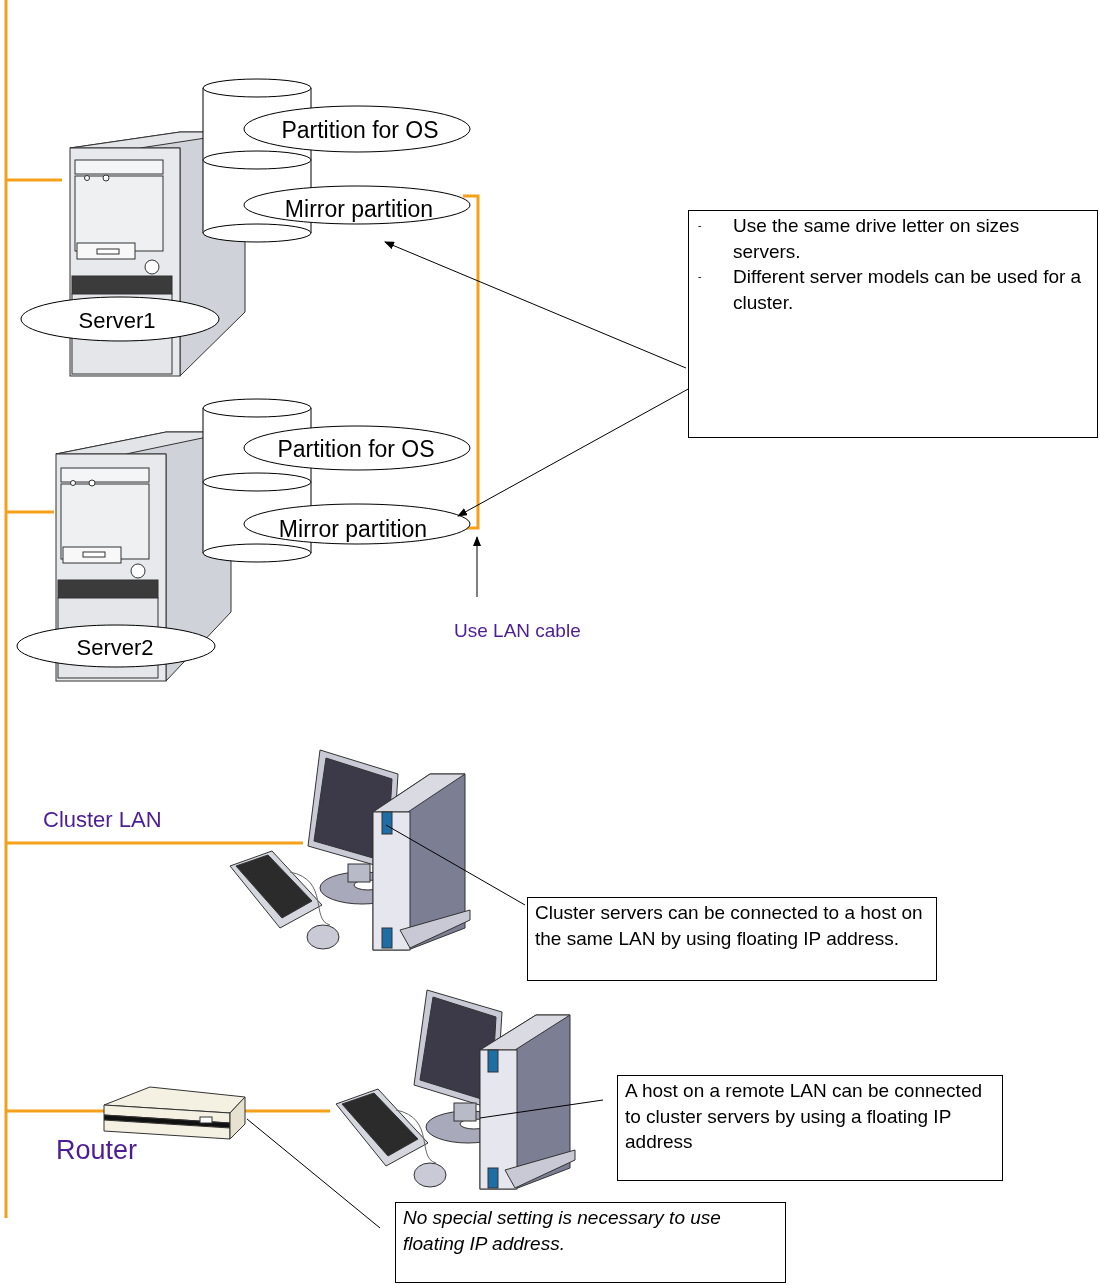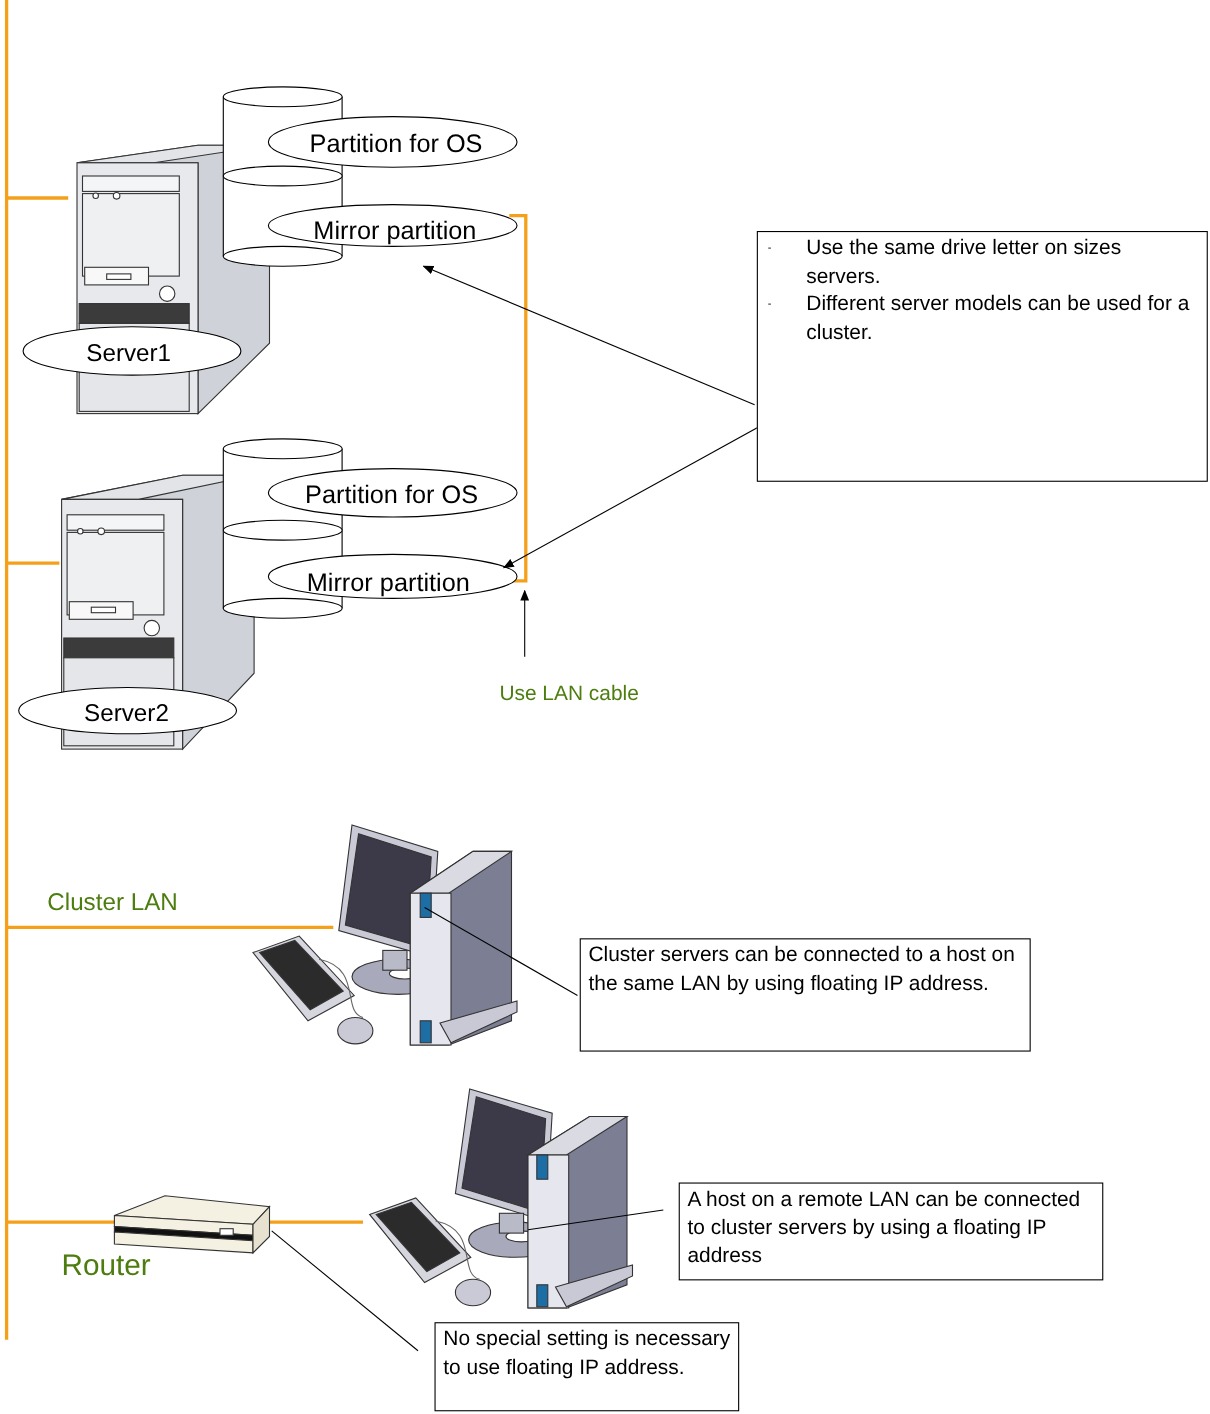--- a/index.html
+++ b/index.html
@@ -6,21 +6,21 @@
   body { width: 1100px; height: 1285px; position: relative; overflow: hidden; font-family: "Liberation Sans", sans-serif; }
   svg { position: absolute; left: 0; top: 0; }
   .lbl { font-family: "Liberation Sans", sans-serif; fill: #000; }
   .note {
     position: absolute; border: 1px solid #000; background: #fff; box-sizing: border-box;
     font-family: "Liberation Sans", sans-serif; font-size: 19px; line-height: 25.5px; color: #000;
     padding: 2px 7px;
   }
   .note .bullet { position: relative; padding-left: 37px; }
   .note .bullet .dash { position: absolute; left: 2px; top: 0; font-size: 10px; }
-  .plain-label { position: absolute; font-family: "Liberation Sans", sans-serif; color: #4d7c0f; white-space: nowrap; }
+  .plain-label { position: absolute; font-family: "Liberation Sans", sans-serif; color: #4c1d95; white-space: nowrap; }
 </style>
 </head>
 <body>
 
 <svg width="1100" height="1285" viewBox="0 0 1100 1285">
   <defs>
     <marker id="arrowhead" markerWidth="10" markerHeight="8" refX="9" refY="4" orient="auto" markerUnits="userSpaceOnUse">
       <path d="M0,0 L10,4 L0,8 Z" fill="#000"></path>
     </marker>
   </defs>
@@ -170,17 +170,17 @@
   <div class="bullet">
     <span class="dash">-</span>
     <span>Use the same drive letter on sizes servers.</span>
   </div>
   <div class="bullet">
     <span class="dash">-</span>
     <span>Different server models can be used for a cluster.</span>
   </div>
 </div>
 
-<div class="note" style="left:527px; top:853px; width:410px; height:103px;">Cluster servers can be connected to a host on the same LAN by using floating IP address.</div>
+<div class="note" style="left:527px; top:897px; width:410px; height:84px;">Cluster servers can be connected to a host on the same LAN by using floating IP address.</div>
 
-<div class="note" style="left:617px; top:1075px; width:386px; height:89px;">A host on a remote LAN can be connected to cluster servers by using a floating IP address</div>
+<div class="note" style="left:617px; top:1075px; width:386px; height:106px;">A host on a remote LAN can be connected to cluster servers by using a floating IP address</div>
 
-<div class="note" style="left:395px; top:1202px; width:277px; height:81px;">No special setting is necessary to use floating IP address.</div>
+<div class="note" style="left:395px; top:1202px; width:391px; height:81px;font-style:italic;">No special setting is necessary to use floating IP address.</div>
 
 </body></html>

